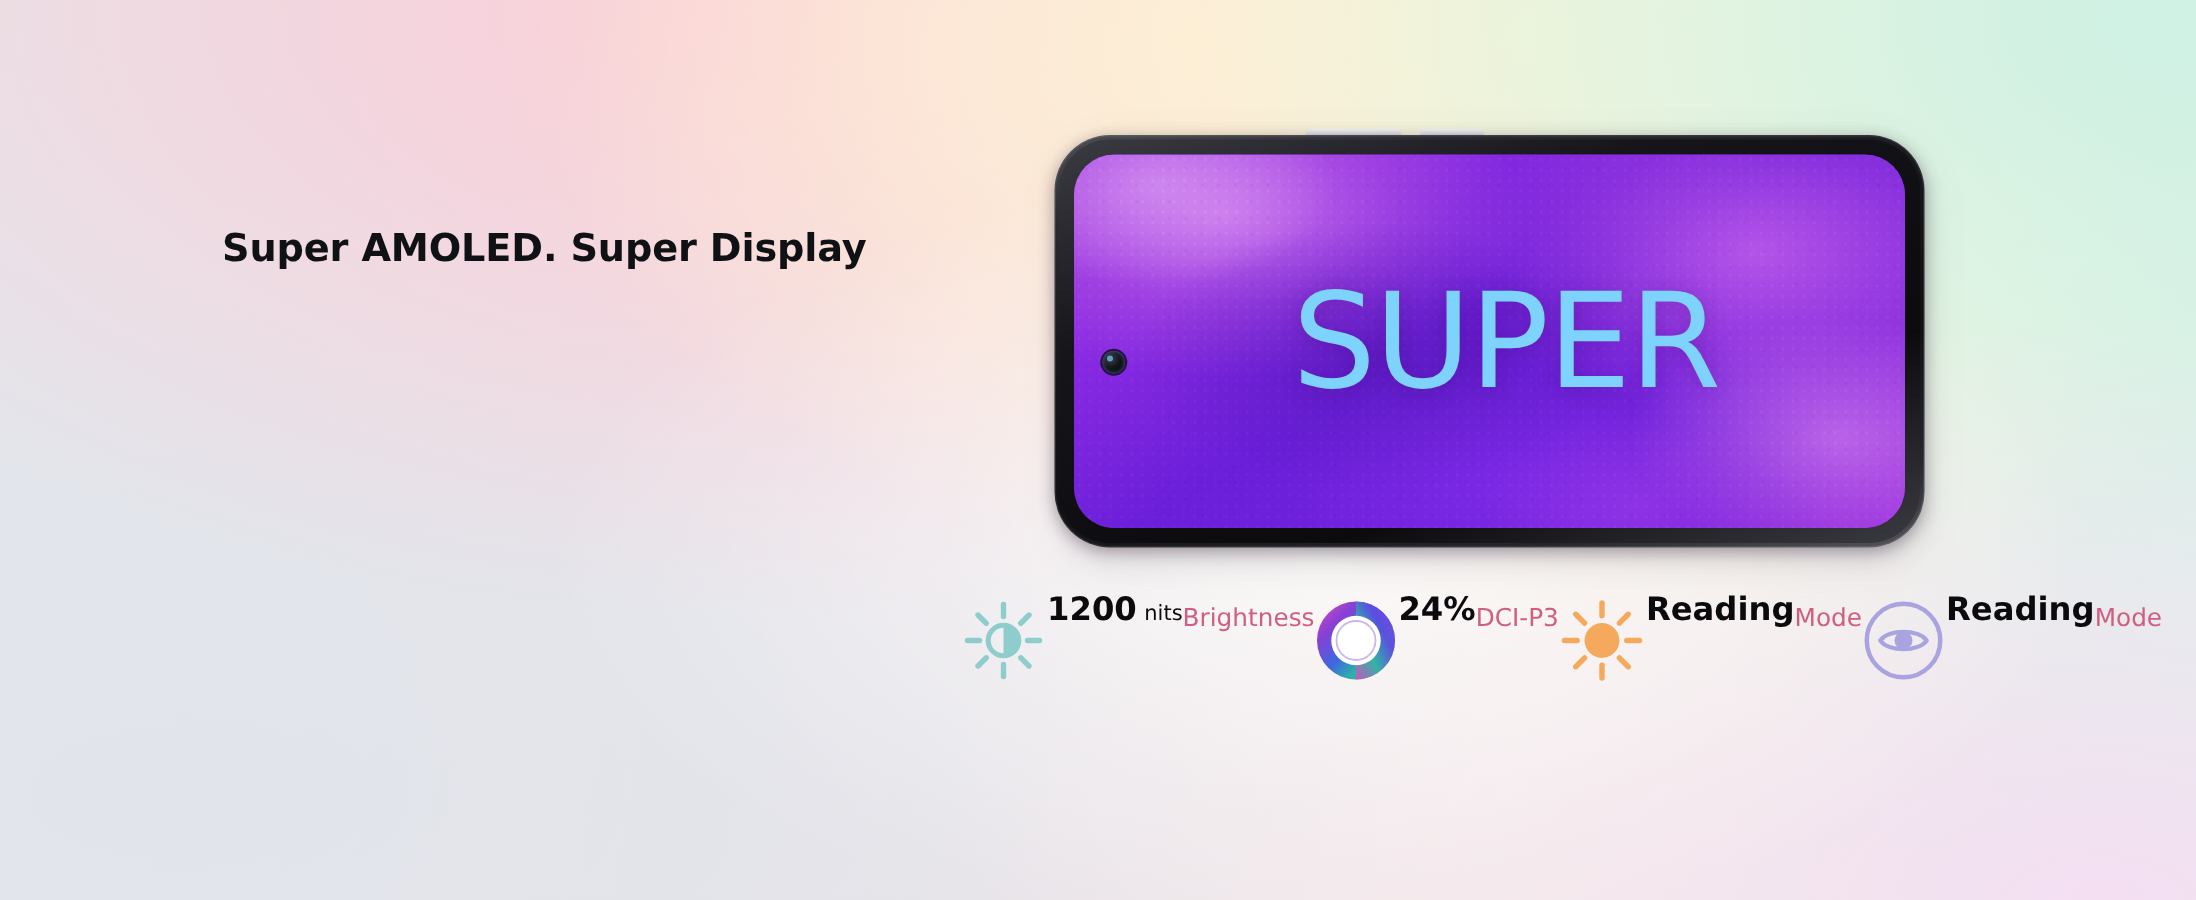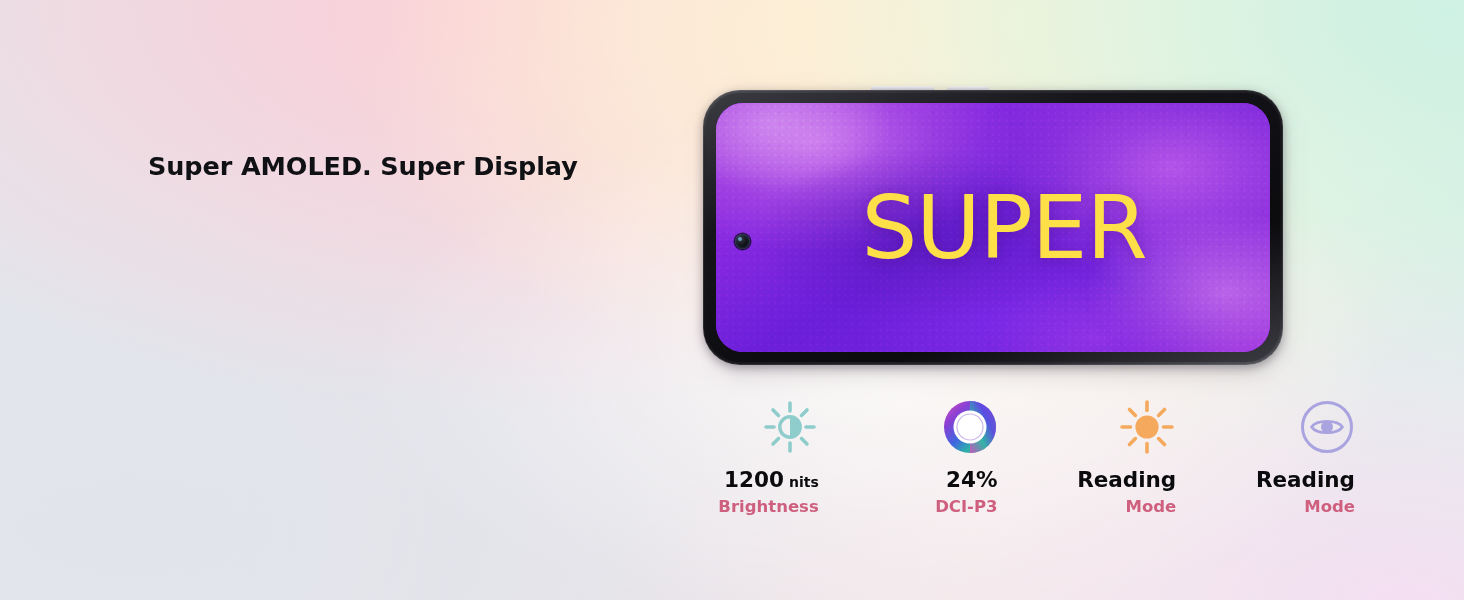--- a/index.html
+++ b/index.html
@@ -107,44 +107,44 @@
     position:absolute;left:19px;top:131px;width:15px;height:15px;border-radius:50%;
     background:radial-gradient(circle at 36% 34%, #3a3d4a 0%, #14151b 44%, #050507 100%);
     box-shadow:0 0 0 1.5px rgba(10,8,16,.75), inset 0 0 3px rgba(90,160,220,.55);
   }
   .punch:after{
     content:"";position:absolute;left:3px;top:3px;width:4px;height:4px;border-radius:50%;
     background:rgba(120,190,235,.75);
   }
   .screen-text{
     position:absolute;left:0;right:0;top:50%;transform:translateY(-50%);
-    text-align:center;color:#fde047;
+    text-align:center;color:#7dd3fc;
     font-family:"DejaVu Sans","Liberation Sans",sans-serif;
     font-weight:400;line-height:.98;letter-spacing:-1px;
     text-shadow:0 2px 14px rgba(60,0,110,.30);
     padding-left:22px;box-sizing:border-box;
   }
   .scr-line1{display:block;font-size:88px;}
   .scr-line2{display:block;font-size:101px;margin-top:2px;}
 
   
   .features{
     position:absolute;left:640px;top:396px;width:715px;height:140px;
     display:flex;align-items:flex-start;
   }
-  .feature{flex:1 1 0;display:flex;flex-direction:column;align-items:flex-end;}
+  .feature{flex:1 1 0;display:flex;flex-direction:row;align-items:flex-start;}
   .f-icon{height:62px;display:flex;align-items:center;justify-content:center;margin-bottom:11px;}
   .f-title{
     font-size:21.5px;font-weight:700;color:#0b0b0e;line-height:1;
     white-space:nowrap;display:flex;align-items:baseline;gap:5px;
   }
-  .f-unit{font-size:14px;font-weight:700;color:#0b0b0e;}
+  .f-unit{font-size:14px;font-weight:400;color:#0b0b0e;}
   .f-sub{
     font-size:16.5px;color:#cf5f7e;margin-top:8px;line-height:1;white-space:nowrap;
-    font-weight:700;
+    font-weight:400;
   }
   .feature.wide .f-title{font-size:21.5px;}
 </style>
 </head>
 <body>
 
 <div id="stage">
 
   <div class="bg bg-base"></div>
   <div class="bg bg-g1"></div>

